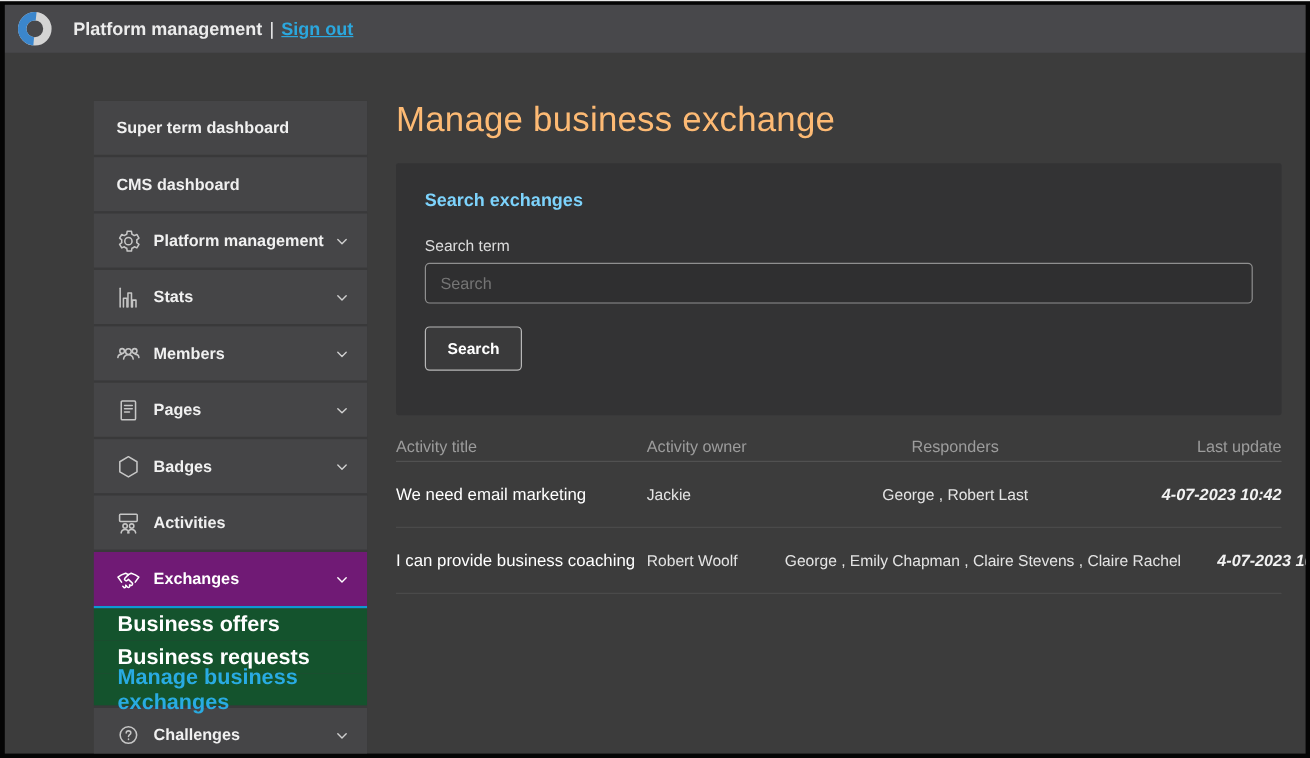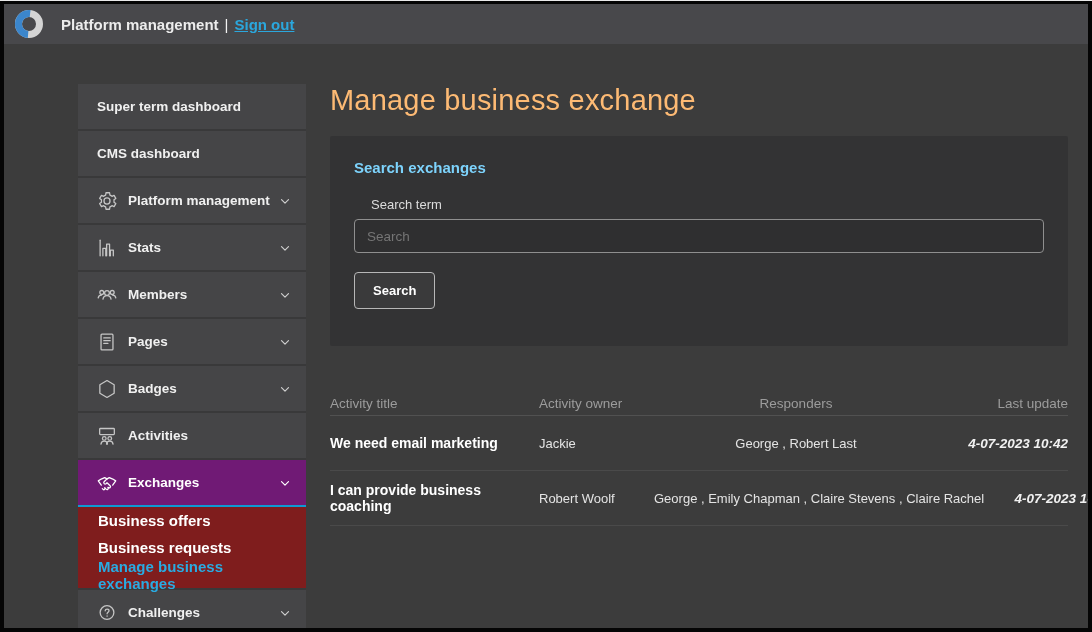--- a/index.html
+++ b/index.html
@@ -27,51 +27,51 @@
   }
   .side-item .ico{width:24px;height:24px;margin-right:9px;flex:0 0 auto;display:flex;align-items:center;justify-content:center;}
   .side-item .no-ico{padding-left:2px;}
   .side-item .chev{margin-left:auto;flex:0 0 auto;display:flex;}
   .side-item.active{background:#701a75;border-bottom-color:#0d9ad3;color:#ffffff;}
   svg.icon{stroke:#c6c6c6;fill:none;stroke-width:1.4;stroke-linecap:round;stroke-linejoin:round;}
   .side-item.active svg.icon{stroke:#ffffff;}
   svg.chevron{stroke:#cfcfcf;fill:none;stroke-width:2;stroke-linecap:round;stroke-linejoin:round;}
   .side-item.active svg.chevron{stroke:#ffffff;}
   .sub-item{
-    height:27px;background:#7f1d1d;display:flex;align-items:center;
-    padding:0 14px 0 20px;color:#ffffff;font-weight:700;font-size:15px;cursor:pointer;
+    height:27px;background:#14532d;display:flex;align-items:center;
+    padding:0 14px 0 20px;color:#ffffff;font-weight:700;font-size:18px;cursor:pointer;
   }
   .sub-item.active{color:#29abe2;}
   .sub-sep{height:2px;background:#39393a;}
 
   
   .main{position:absolute;left:326px;top:80px;width:738px;}
   h1.page-title{margin:0 0 19px 0;font-size:29px;line-height:33px;font-weight:300;color:#fdba74;letter-spacing:.2px;}
   .panel{background:#333334;height:210px;box-sizing:border-box;padding:23px 24px;border-radius:2px;}
   .panel h2{margin:0 0 21px 0;font-size:15px;font-weight:700;color:#7dd3fc;}
-  .field-label{display:block;font-size:13px;color:#dcdcdc;margin-bottom:7px;margin-left:17px;}
+  .field-label{display:block;font-size:13px;color:#dcdcdc;margin-bottom:7px;}
   .search-input{
     width:100%;box-sizing:border-box;height:34px;background:#2f2f30;
     border:1px solid #8f8f8f;border-radius:4px;padding:0 12px;
     color:#cfcfcf;font-size:13.5px;font-family:inherit;outline:none;
   }
   .search-input::placeholder{color:#757575;}
   .search-btn{
     margin-top:19px;background:#3a3a3b;border:1px solid #b7b7b7;border-radius:4px;
     color:#ffffff;font-weight:700;font-size:13px;padding:10px 18px;cursor:pointer;font-family:inherit;
   }
 
   
-  .table{margin-top:45px;}
+  .table{margin-top:14px;}
   .trow{display:grid;grid-template-columns:209px 115px 1fr 130px;align-items:center;}
   .thead{height:24px;border-bottom:1px solid #515151;color:#9c9c9c;font-size:13.5px;}
   .tdata{height:54px;border-bottom:1px solid #4a4a4a;font-size:13px;color:#e4e4e4;}
   .c-center{display:flex;justify-content:center;text-align:center;white-space:nowrap;}
   .c-right{text-align:right;}
-  .cell-title{font-weight:700;color:#ffffff;font-size:14px;}
+  .cell-title{font-weight:400;color:#ffffff;font-size:14px;}
   .cell-date{font-weight:700;color:#f2f2f2;font-size:13.5px;font-style:italic;}
 </style>
 </head>
 <body>
 
 <div class="top-highlight"></div>
 <div class="app">
 
   <div class="topbar">
     <svg class="logo" viewBox="0 0 30 30">

